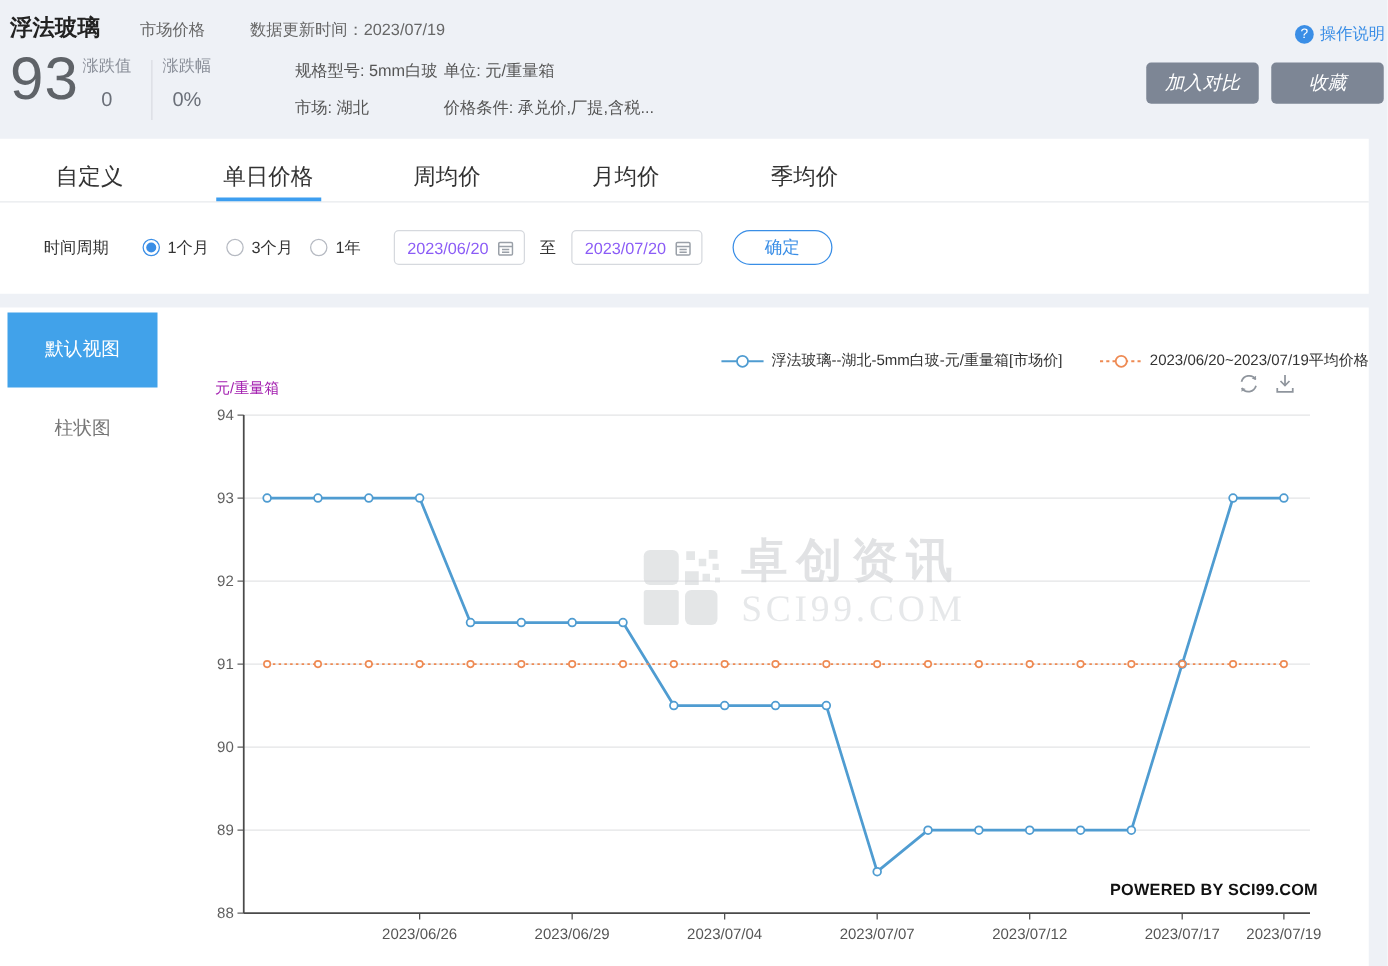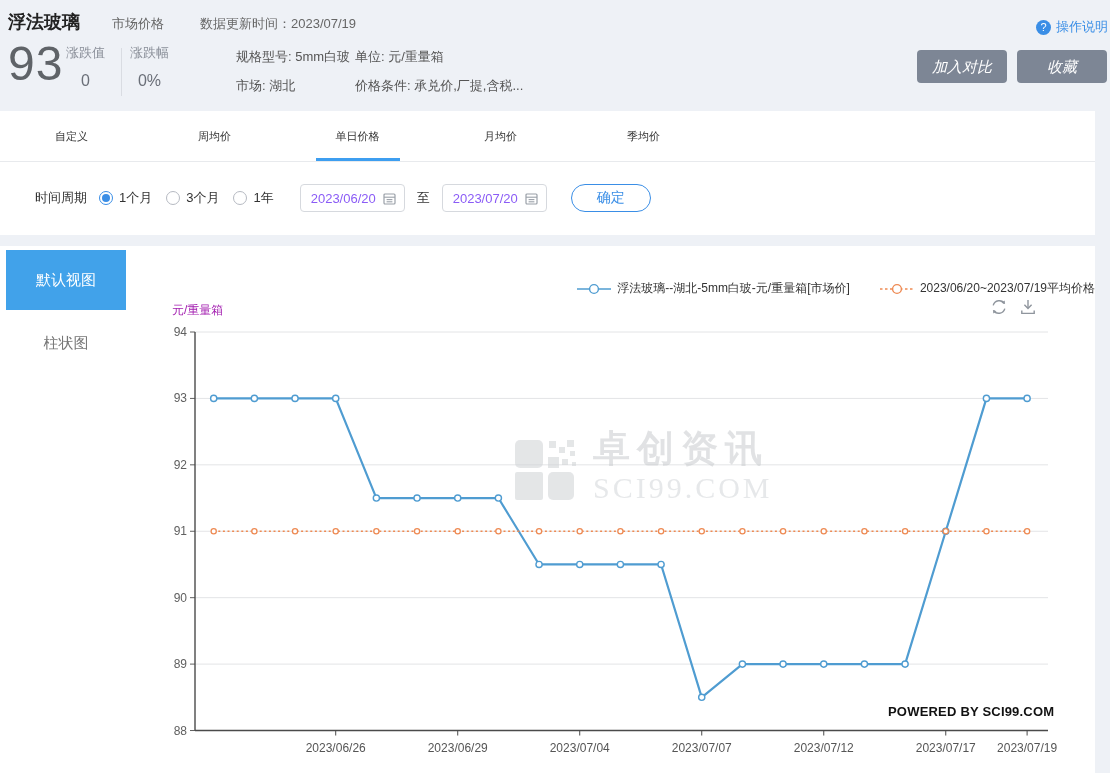--- a/index.html
+++ b/index.html
@@ -23,24 +23,24 @@
   .spec-col { position:absolute; top:42px; font-size:13px; color:#555; line-height:29px; }
   #spec-col1 { left:236px; } #spec-col2 { left:355px; }
   .help-link { position:absolute; right:2px; top:18px; display:flex; align-items:center; font-size:13px; color:#3a8ee6; white-space:nowrap; cursor:pointer; }
   .help-icon { width:15px; height:15px; border-radius:50%; background:#3a8ee6; color:#fff; font-size:11px; line-height:15px; text-align:center; margin-right:5px; }
   .hdr-btn { position:absolute; top:50px; width:90px; height:33px; background:#7d8695; color:#fff; font-size:15px; border:none; border-radius:4px; text-align:center; line-height:33px; cursor:pointer;font-style:italic; }
   #btn-compare { left:917px; } #btn-fav { left:1017px; }
 
   
   #tabpanel { position:absolute; left:0; top:111px; width:1095px; height:124px; background:#fff; }
   #tabs { display:flex; height:51px; border-bottom:1px solid #e8eaed; }
-  .tab { position:relative; width:143px; text-align:center; padding-top:18px; font-size:11px; color:#333; cursor:pointer; }
+  .tab { position:relative; width:143px; text-align:center; padding-top:18px; font-size:18px; color:#333; cursor:pointer; }
   .tab.active::after { content:""; position:absolute; left:50%; margin-left:-42px; bottom:0; width:84px; height:3px; background:#3d9ef0; }
   #filter-row { display:flex; align-items:center; height:72px; padding-left:35px; }
-  .filter-label { font-size:13px; color:#333; margin-right:12px; }
+  .filter-label { font-size:13px; color:#333; margin-right:27px; }
   .radio-item { display:flex; align-items:center; margin-right:14px; cursor:pointer; }
   .radio-circle { width:14px; height:14px; border-radius:50%; border:1px solid #b6bac2; background:#fff; margin-right:6px; position:relative; }
   .radio-item.selected .radio-circle { border-color:#3a8ee6; }
   .radio-item.selected .radio-circle::after { content:""; position:absolute; left:2px; top:2px; width:8px; height:8px; border-radius:50%; background:#3a8ee6; }
   .radio-label { font-size:13px; color:#333; }
   .date-box { display:flex; align-items:center; justify-content:space-between; width:105px; height:28px; border:1px solid #d6d9de; border-radius:4px; background:#fff; padding:0 8px 0 10px; font-size:13px; color:#8b5cf6; margin-left:12px; cursor:pointer; }
   .to-label { font-size:13px; color:#333; margin-left:12px; }
   #btn-confirm { width:80px; height:28px; margin-left:24px; background:#fff; border:1px solid #3a8ee6; border-radius:14px; color:#3a8ee6; font-size:14px; cursor:pointer; }
 
   
@@ -100,22 +100,22 @@
       <div>价格条件: 承兑价,厂提,含税...</div>
     </div>
 
     <button class="hdr-btn" id="btn-compare">加入对比</button>
     <button class="hdr-btn" id="btn-fav">收藏</button>
   </div>
 
   <div id="tabpanel">
     <div id="tabs">
       <div class="tab">自定义</div>
+      <div class="tab active">单日价格</div>
       <div class="tab">周均价</div>
-      <div class="tab active">单日价格</div>
       <div class="tab">月均价</div>
       <div class="tab">季均价</div>
     </div>
 
     <div id="filter-row">
       <span class="filter-label">时间周期</span>
 
       <span class="radio-item selected">
         <span class="radio-circle"></span>
         <span class="radio-label">1个月</span>

